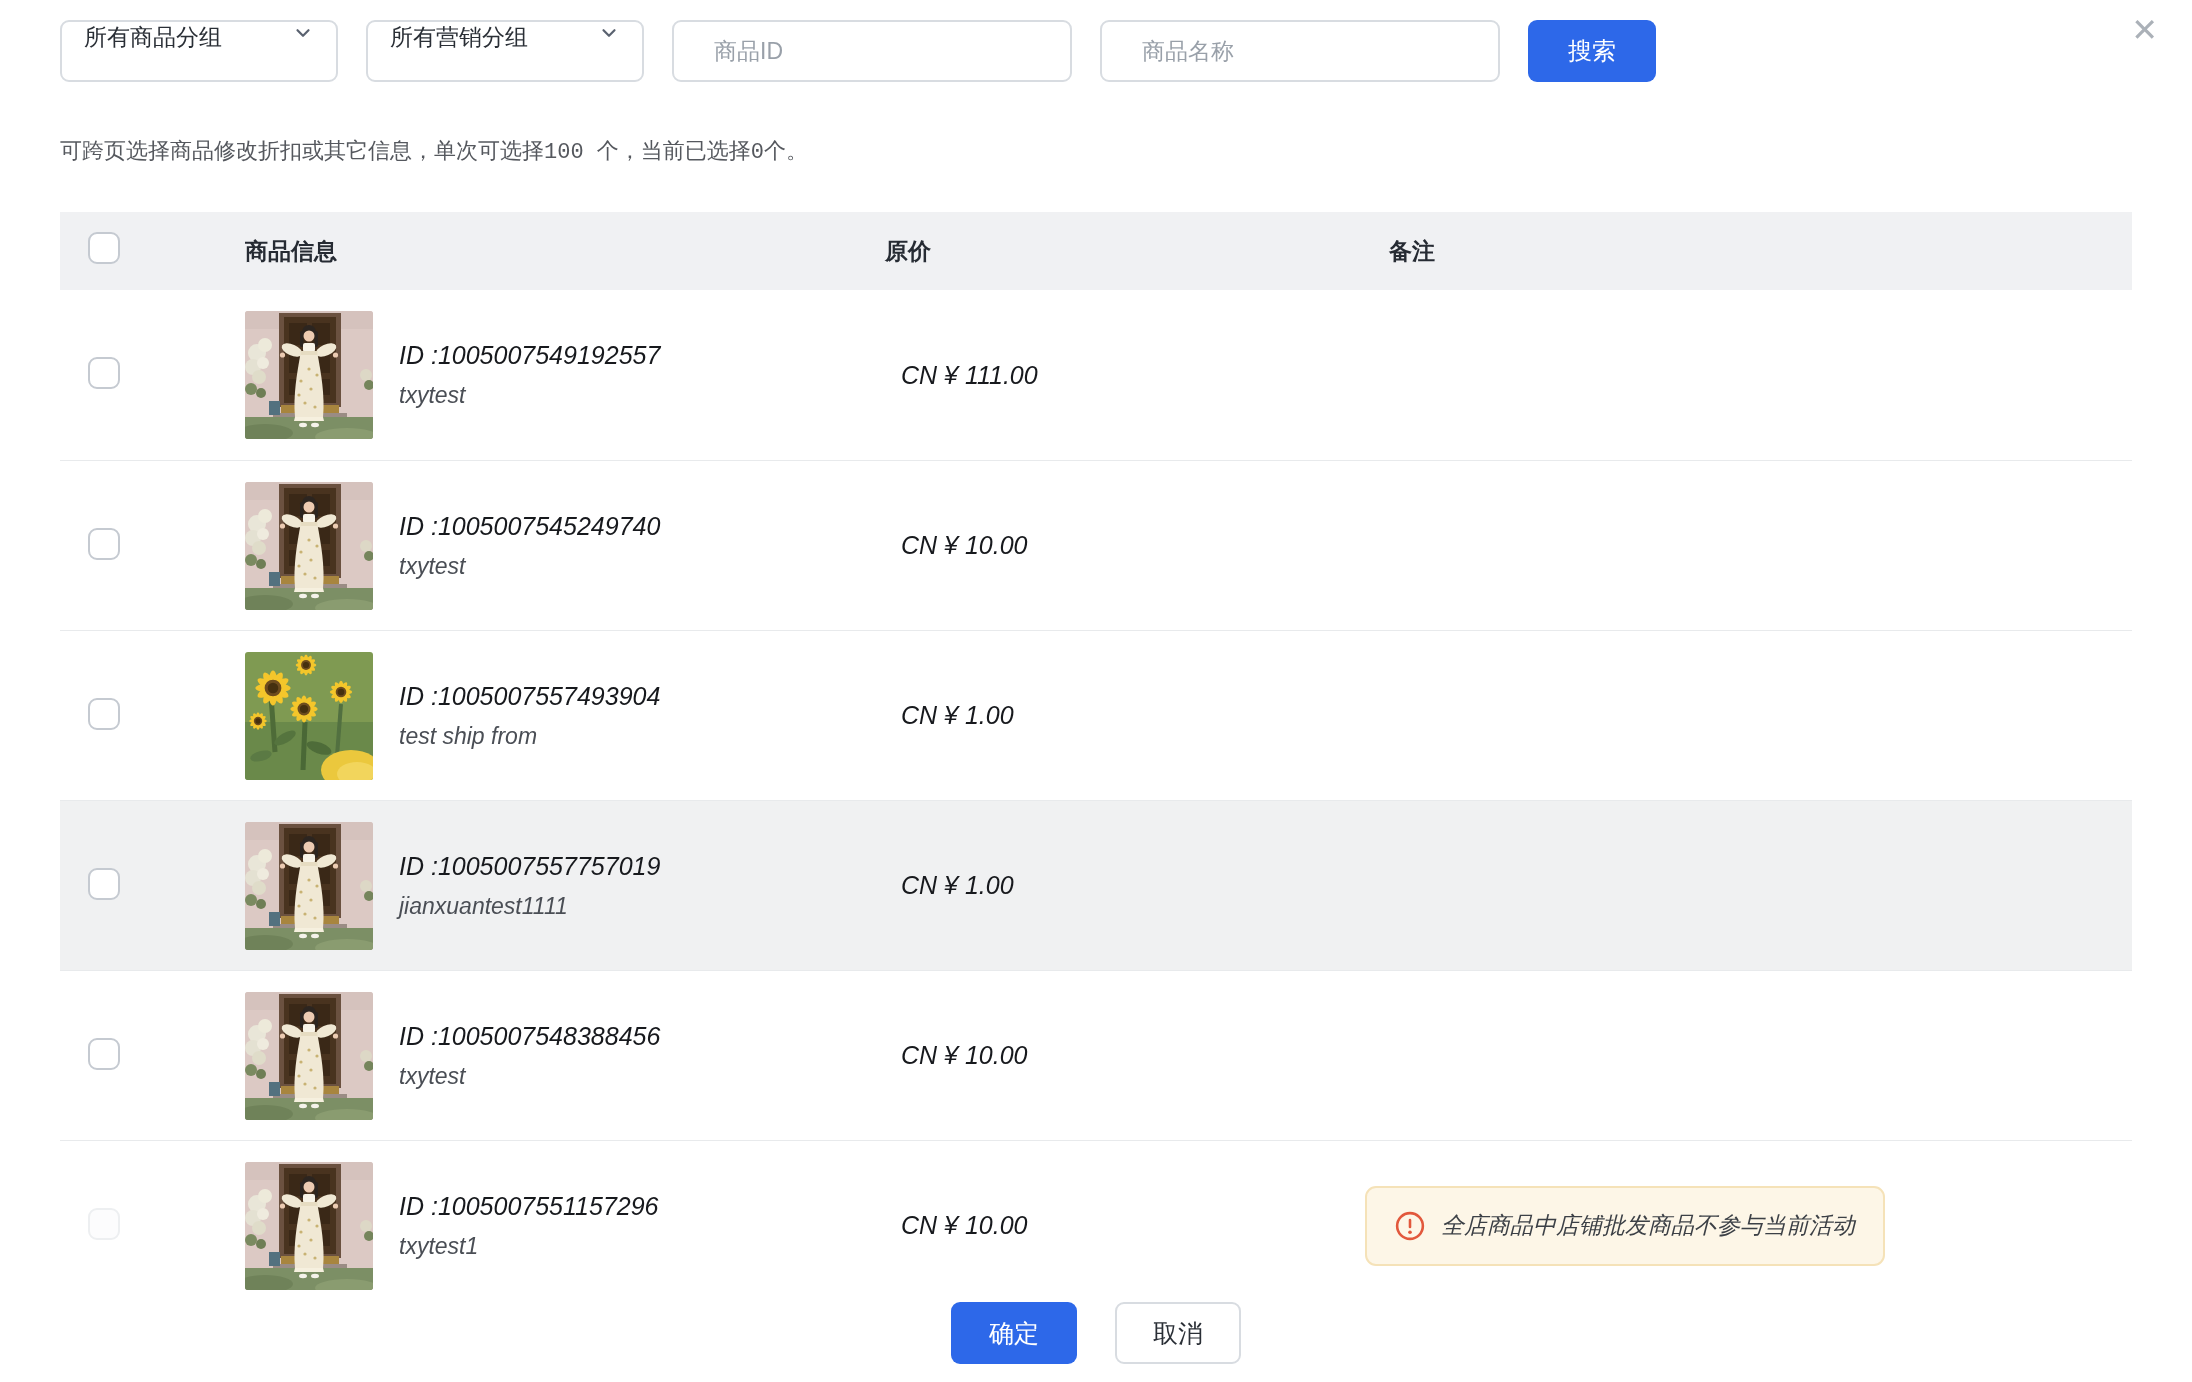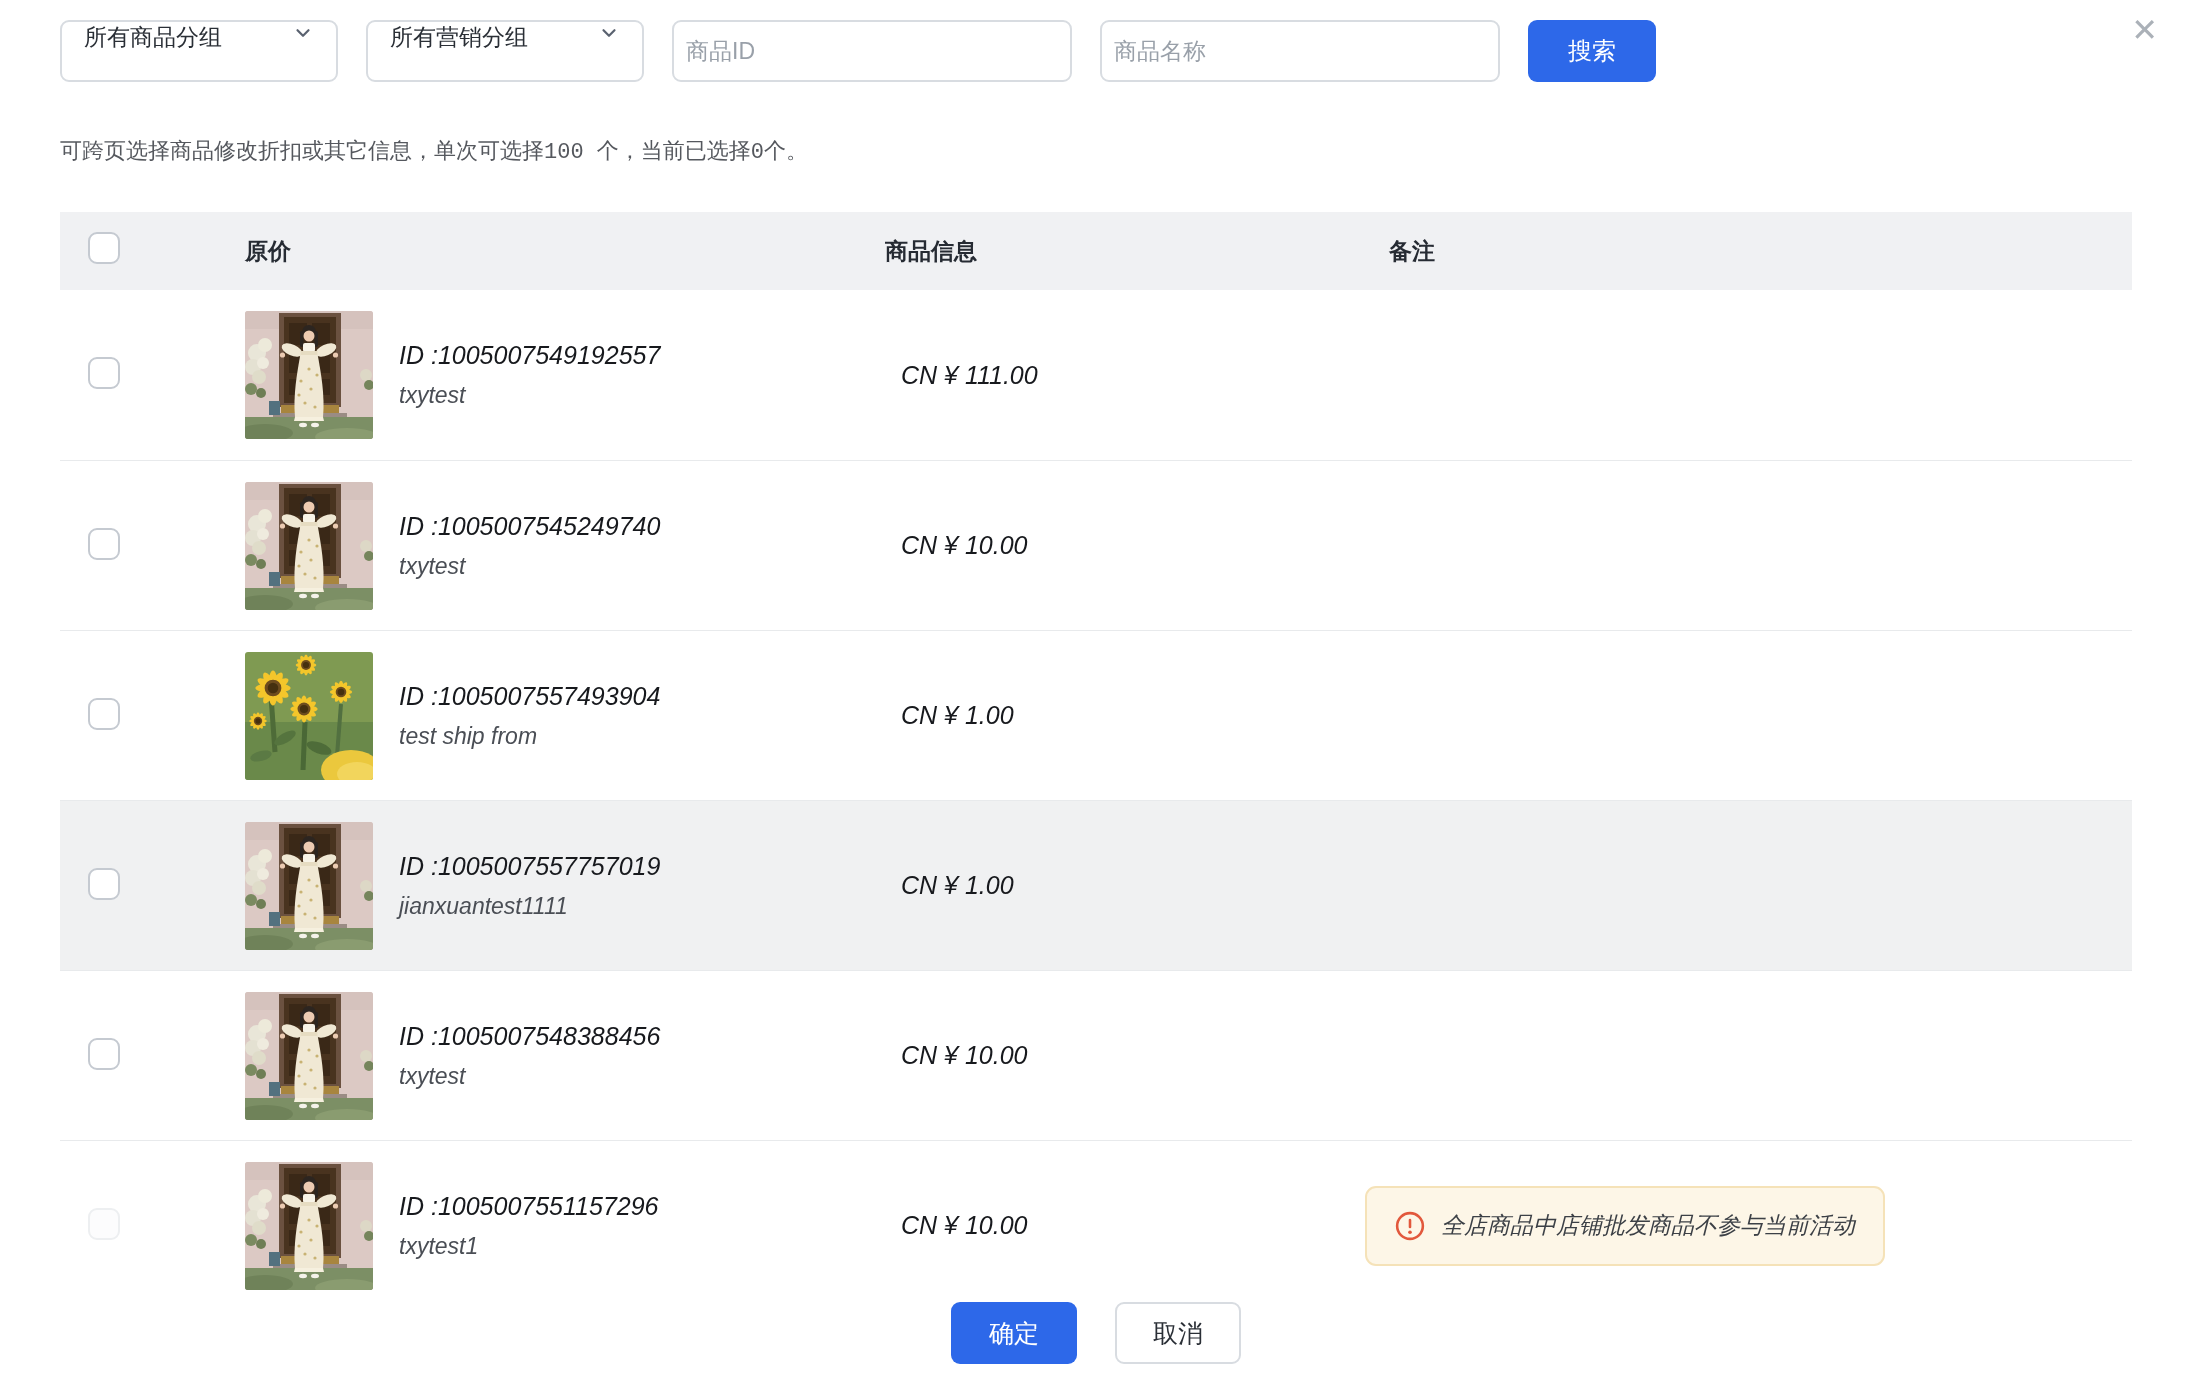--- a/index.html
+++ b/index.html
@@ -7,21 +7,21 @@
     font-family: "Liberation Sans", "DejaVu Sans", sans-serif; color: #23272E; }
   .stage { position: relative; width: 2192px; height: 1382px; background: #fff; }
 
   
   .filter-bar { position: absolute; top: 20px; left: 60px; display: flex; gap: 28px; align-items: center; }
   .select { width: 278px; height: 62px; border: 2px solid #D8DCE1; border-radius: 9px;
     display: flex; align-items: flex-start; justify-content: space-between; padding: 0 22px;
     font-size: 23px; color: #2A2F36; background: #fff; cursor: pointer; }
   .select .chev { display: flex; align-items: center; }
   .text-input { width: 400px; height: 62px; border: 2px solid #D8DCE1; border-radius: 9px;
-    padding: 0 12px; font-size: 23px; color: #6d28d9; outline: none;
+    padding: 0 40px; font-size: 23px; color: #6d28d9; outline: none;
     font-family: "Liberation Sans", "DejaVu Sans", sans-serif; }
   .text-input::placeholder { color: #99A0A9; }
   .search-btn { width: 128px; height: 62px; border: none; border-radius: 9px;
     background: var(--accent-blue, #2D68E9); color: #fff; font-size: 24px; cursor: pointer;
     font-family: "Liberation Sans", "DejaVu Sans", sans-serif; }
   .close-btn { position: absolute; top: 14px; right: 34px; border: none; background: none;
     font-size: 32px; line-height: 1; color: #ABB1B8; cursor: pointer; }
 
   
   .hint { position: absolute; top: 136px; left: 60px; font-size: 22px; color: #55585E; font-family: Liberation Mono, monospace; }
@@ -178,22 +178,22 @@
 
   <button class="close-btn">✕</button>
 
   <div class="hint">可跨页选择商品修改折扣或其它信息，单次可选择100 个，当前已选择0个。</div>
 
   <div class="table">
     <div class="thead">
       <div class="cell cell-check">
         <span class="checkbox"></span>
       </div>
+      <div class="cell">商品信息</div>
       <div class="cell">原价</div>
-      <div class="cell">商品信息</div>
       <div class="cell th-remark">备注</div>
     </div>
     <div id="tbody">
         <div class="trow">
     <div class="cell cell-check">
       <span class="checkbox"></span>
     </div>
     <div class="cell cell-product">
       <svg class="thumb" viewBox="0 0 128 128">
               <use href="#dress-art"></use>

